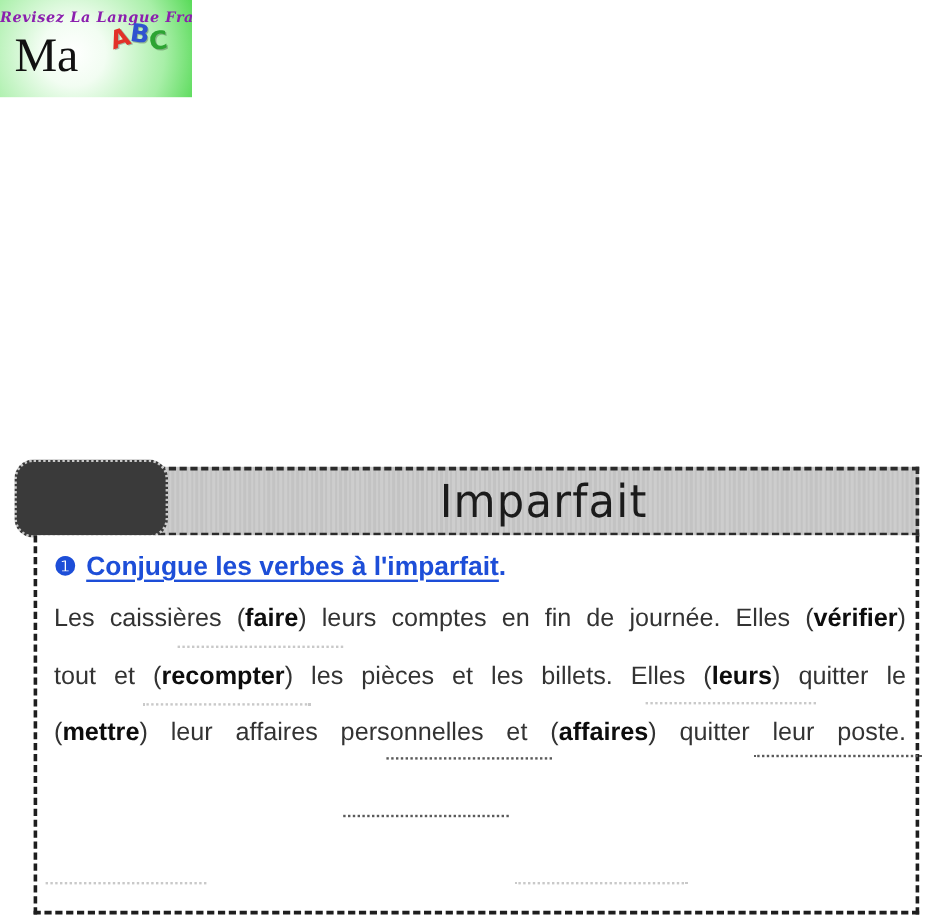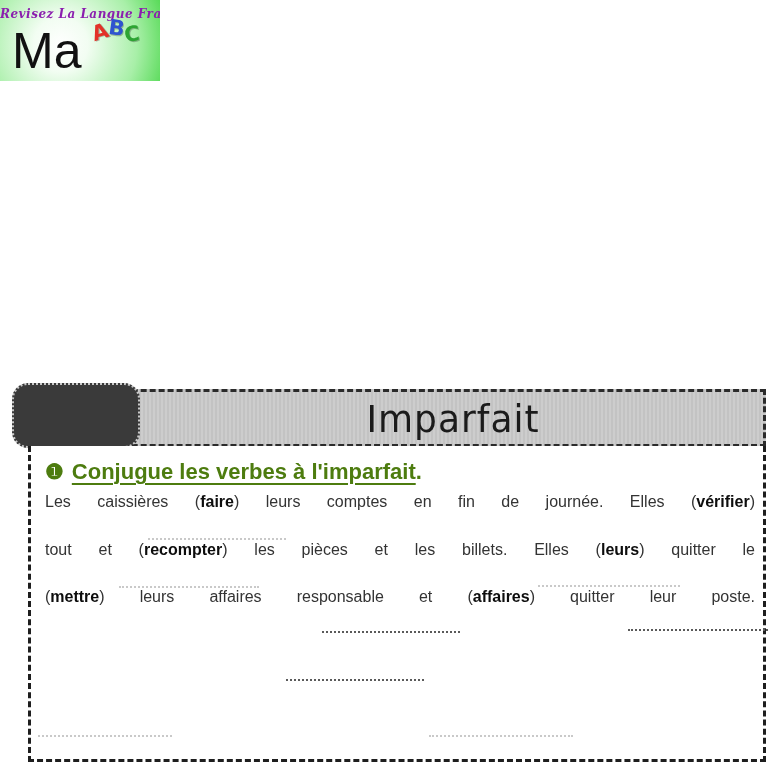--- a/index.html
+++ b/index.html
@@ -30,22 +30,22 @@
     font-style: italic;
     font-weight: bold;
     font-size: 12px;
     letter-spacing: 0.5px;
     color: #8b1fae;
     white-space: nowrap;
   }
   .logo-brand {
     position: absolute;
     left: 12px; top: 26px;
-    font-family: Liberation Sans, sans-serif;
-    font-size: 50px;
+    font-family: Liberation Serif, serif;
+    font-size: 40px;
     color: #111111;
     line-height: 1;
   }
   .logo-suffix {
     position: absolute;
     left: 63px; top: 55px;
     font-family: "DejaVu Serif", serif;
     font-style: italic;
     font-weight: bold;
     font-size: 9px;
@@ -103,38 +103,38 @@
     width: 738px; height: 316px;
     border: 3px dashed #1e1e1e;
     border-top: none;
     background: #ffffff;
   }
   .exercise-heading {
     position: absolute;
     left: 45px; top: 459px;
     font-size: 22px;
     font-weight: bold;
-    color: #4d7c0f;
+    color: #1d4ed8;
     white-space: nowrap;
   }
   .exercise-heading .num {
     margin-right: 8px;
     font-size: 21px;
   }
   .exercise-heading .u {
     text-decoration: underline;
     text-decoration-thickness: 2px;
     text-underline-offset: 4px;
   }
 
   .exercise-text {
     position: absolute;
-    left: 45px; top: 478px;
+    left: 45px; top: 492px;
     width: 710px;
-    font-size: 16px;
+    font-size: 21px;
     color: #333333;
   }
   .text-line {
     height: 47.6px;
     line-height: 47.6px;
     text-align: justify;
     text-align-last: justify;
     white-space: nowrap;
   }
   .text-line b { color: #0d0d0d; }
@@ -164,21 +164,21 @@
 
   <div class="content-box"></div>
 
   <div class="exercise-heading">
     <span class="num">❶</span><span class="u">Conjugue les verbes à l'imparfait</span><span>.</span>
   </div>
 
   <div class="exercise-text" id="exercise-text">
       <div class="text-line"><span>Les caissières (</span><b>faire</b><span>) leurs comptes en fin de journée. Elles (</span><b>vérifier</b><span>)</span></div>
       <div class="text-line"><span>tout et (</span><b>recompter</b><span>) les pièces et les billets. Elles (</span><b>leurs</b><span>) quitter le</span></div>
-      <div class="text-line"><span>(</span><b>mettre</b><span>) leurs affaires responsable et (</span><b>affaires</b><span>) quitter leur poste.</span></div>
+      <div class="text-line"><span>(</span><b>mettre</b><span>) leur affaires personnelles et (</span><b>affaires</b><span>) quitter leur poste.</span></div>
     </div>
 
   <div id="blanks-layer">
       <div class="answer-line faint" style="left: 148px; top: 538px; width: 138px;"></div>
       <div class="answer-line faint" style="left: 119px; top: 586px; width: 140px;"></div>
       <div class="answer-line faint" style="left: 538px; top: 585px; width: 142px;"></div>
       <div class="answer-line dark" style="left: 322px; top: 631px; width: 138px;"></div>
       <div class="answer-line dark" style="left: 628px; top: 629px; width: 140px;"></div>
       <div class="answer-line dark" style="left: 286px; top: 679px; width: 138px;"></div>
       <div class="answer-line faint" style="left: 38px; top: 735px; width: 134px;"></div>

